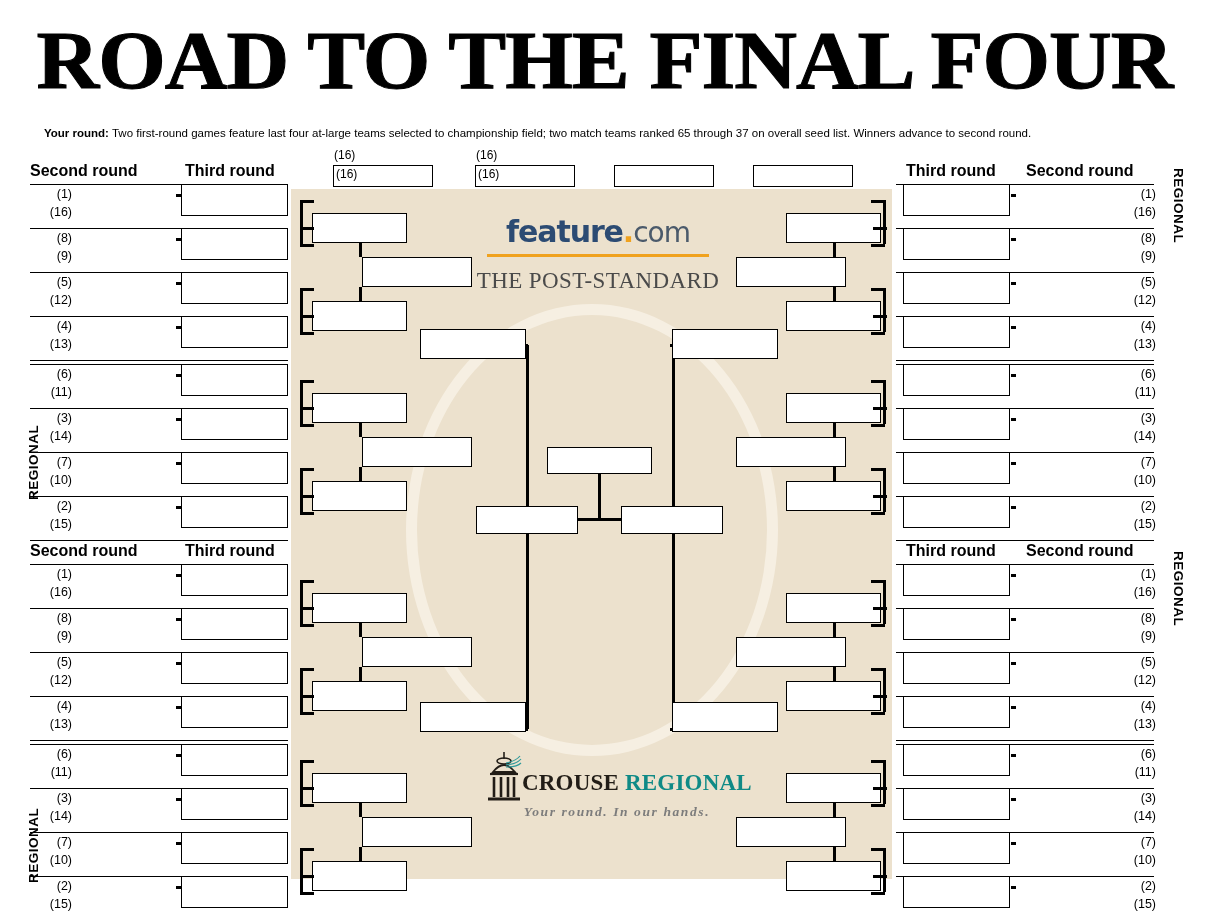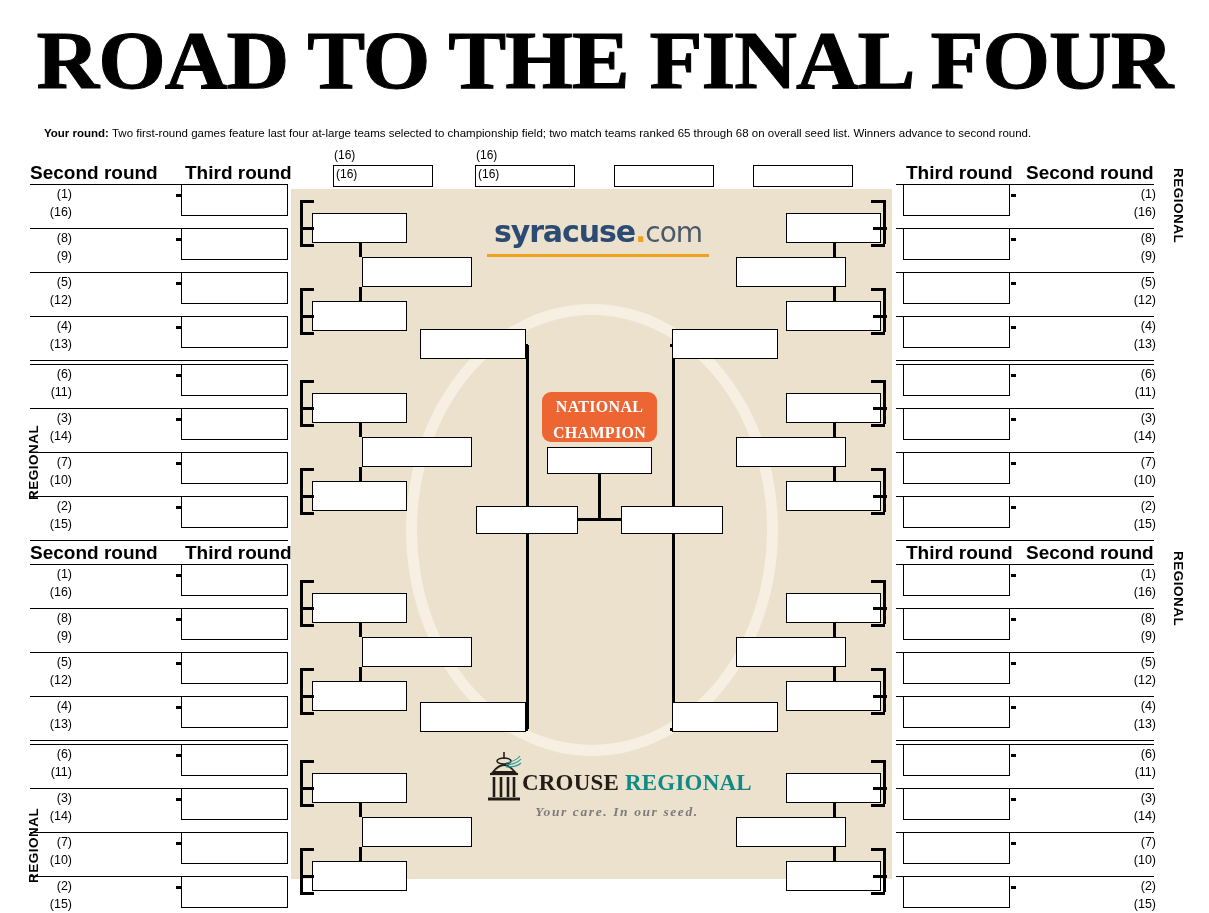--- a/index.html
+++ b/index.html
@@ -20,21 +20,21 @@
         font-size:11.5px;line-height:14px;color:#000;white-space:nowrap;}
   .firstround-note b{font-weight:bold;}
 
   
   .center-panel{position:absolute;left:291px;top:189px;width:601px;height:690px;
         background:#ece1cd;overflow:hidden;}
   .ring{position:absolute;left:115px;top:115px;width:372px;height:452px;
         border-radius:50%;border:11px solid #f6efe2;box-sizing:border-box;}
 
   
-  .rhdr{position:absolute;font-size:19px;font-weight:bold;white-space:nowrap;}
+  .rhdr{position:absolute;font-size:16px;font-weight:bold;white-space:nowrap;}
 
   
   .regional{position:absolute;font-size:13.5px;font-weight:bold;letter-spacing:0.5px;
         white-space:nowrap;transform-origin:0 0;}
   .regional.left{transform:rotate(-90deg);}
   .regional.right{transform:rotate(90deg);}
 
   
   .seed{position:absolute;font-size:12.5px;line-height:13px;white-space:nowrap;}
   .seed.l{text-align:right;}
@@ -83,57 +83,54 @@
 </style>
 </head>
 <body>
 
 <div id="page">
 
   <div class="title">ROAD TO THE FINAL FOUR</div>
 
   <div class="firstround-note">
     <b>Your round:</b>
-    <span>Two first-round games feature last four at-large teams selected to championship field; two match teams ranked 65 through 68 on overall seed list. Winners advance to second round.</span>
+    <span>Two first-round games feature last four at-large teams selected to championship field; two match teams ranked 65 through 37 on overall seed list. Winners advance to second round.</span>
   </div>
 
   <div class="center-panel">
     <div class="ring"></div>
   </div>
 
   <div class="syr">
     <div>
-      <span class="w1">syracuse</span><span class="w1 dot">.</span><span class="w2">com</span>
+      <span class="w1">feature</span><span class="w1 dot">.</span><span class="w2">com</span>
     </div>
     <div class="rule"></div>
+    <div class="ps">THE POST-STANDARD</div>
   </div>
 
   <div class="crouse">
     <svg class="mark" viewBox="0 0 48 54">
       <path d="M24 2 L24 9" stroke="#221d17" stroke-width="1.6" fill="none"></path>
       <ellipse cx="24" cy="11" rx="7" ry="3" fill="none" stroke="#221d17" stroke-width="1.6"></ellipse>
       <path d="M13 22 Q24 8 35 22 Z" fill="none" stroke="#221d17" stroke-width="1.8"></path>
       <path d="M10 24 L38 24" stroke="#221d17" stroke-width="2.2"></path>
       <path d="M14 27 L14 47 M21 27 L21 47 M28 27 L28 47 M34 27 L34 47" stroke="#221d17" stroke-width="2.6"></path>
       <path d="M8 49 L40 49" stroke="#221d17" stroke-width="3"></path>
       <path d="M26 13 Q36 11 40 6" stroke="#2f9a9a" stroke-width="1.2" fill="none"></path>
       <path d="M26 15 Q37 14 41 9" stroke="#2f9a9a" stroke-width="1.2" fill="none"></path>
       <path d="M26 17 Q37 17 41 13" stroke="#2f9a9a" stroke-width="1.2" fill="none"></path>
     </svg>
     <div class="name">
       <span class="c1">CROUSE</span>
       <span class="c2">REGIONAL</span>
     </div>
-    <div class="tag">Your care. In our seed.</div>
+    <div class="tag">Your round. In our hands.</div>
   </div>
 
-  <div class="champ-badge">
-    <span>NATIONAL</span>
-    <span>CHAMPION</span>
-  </div>
 
   <div id="bracket">
       <div class="rhdr" style="left:30px;top:162px;">Second round</div>
       <div class="rhdr" style="left:185px;top:162px;">Third round</div>
       <div class="rhdr" style="left:30px;top:542px;">Second round</div>
       <div class="rhdr" style="left:185px;top:542px;">Third round</div>
       <div class="rhdr" style="left:906px;top:162px;">Third round</div>
       <div class="rhdr" style="left:1026px;top:162px;">Second round</div>
       <div class="rhdr" style="left:906px;top:542px;">Third round</div>
       <div class="rhdr" style="left:1026px;top:542px;">Second round</div>

